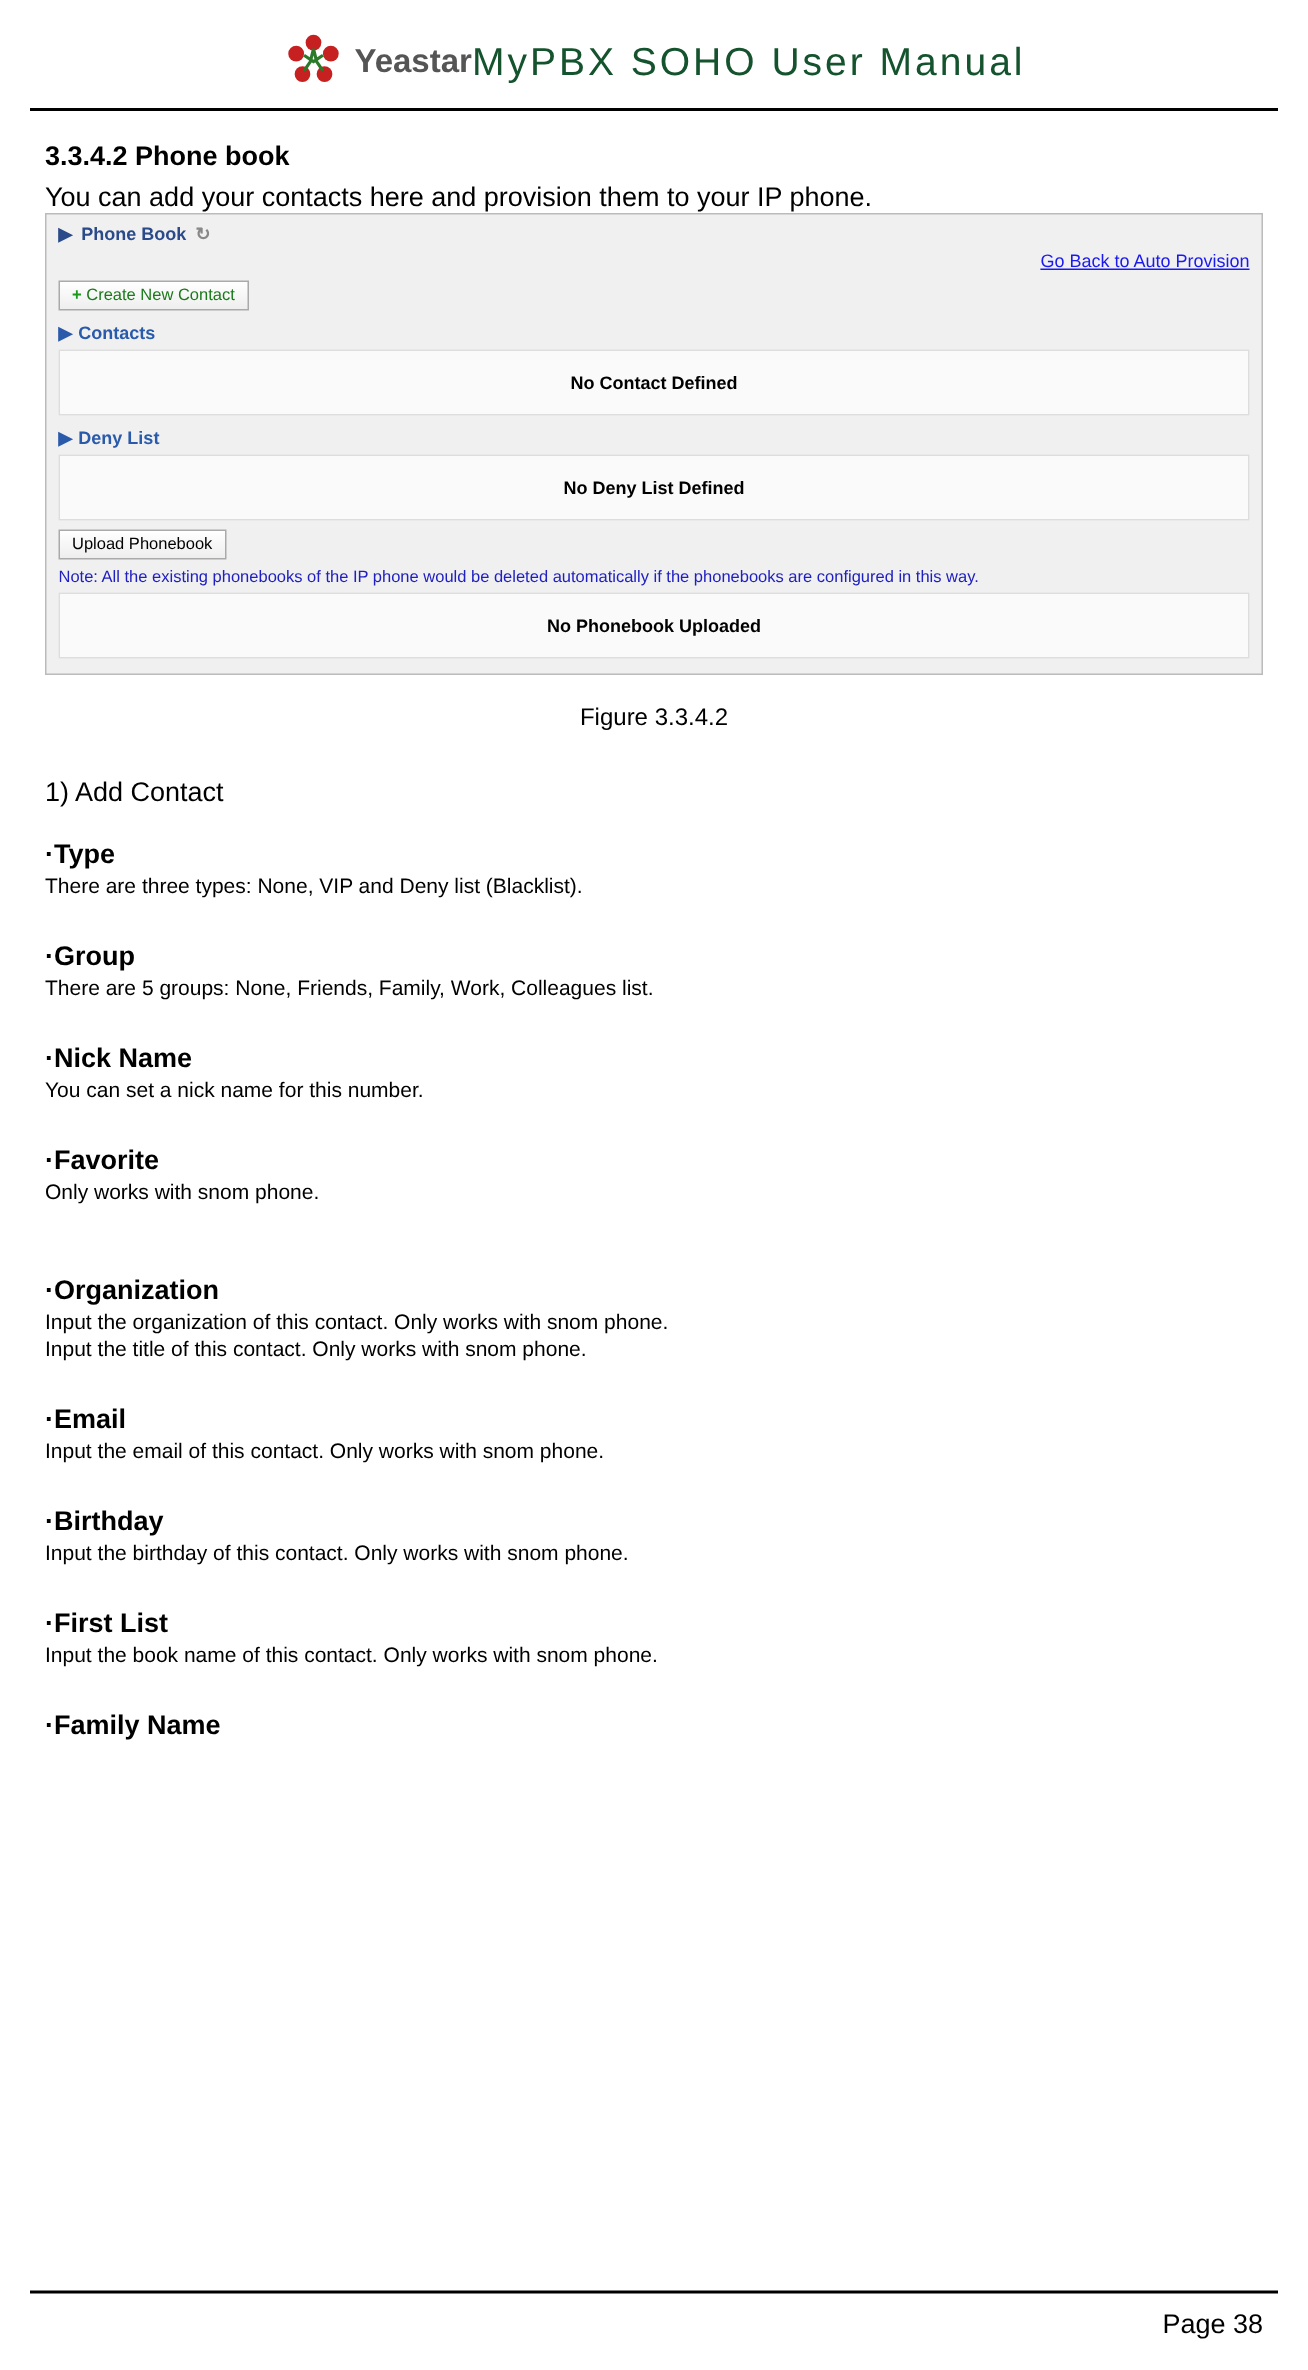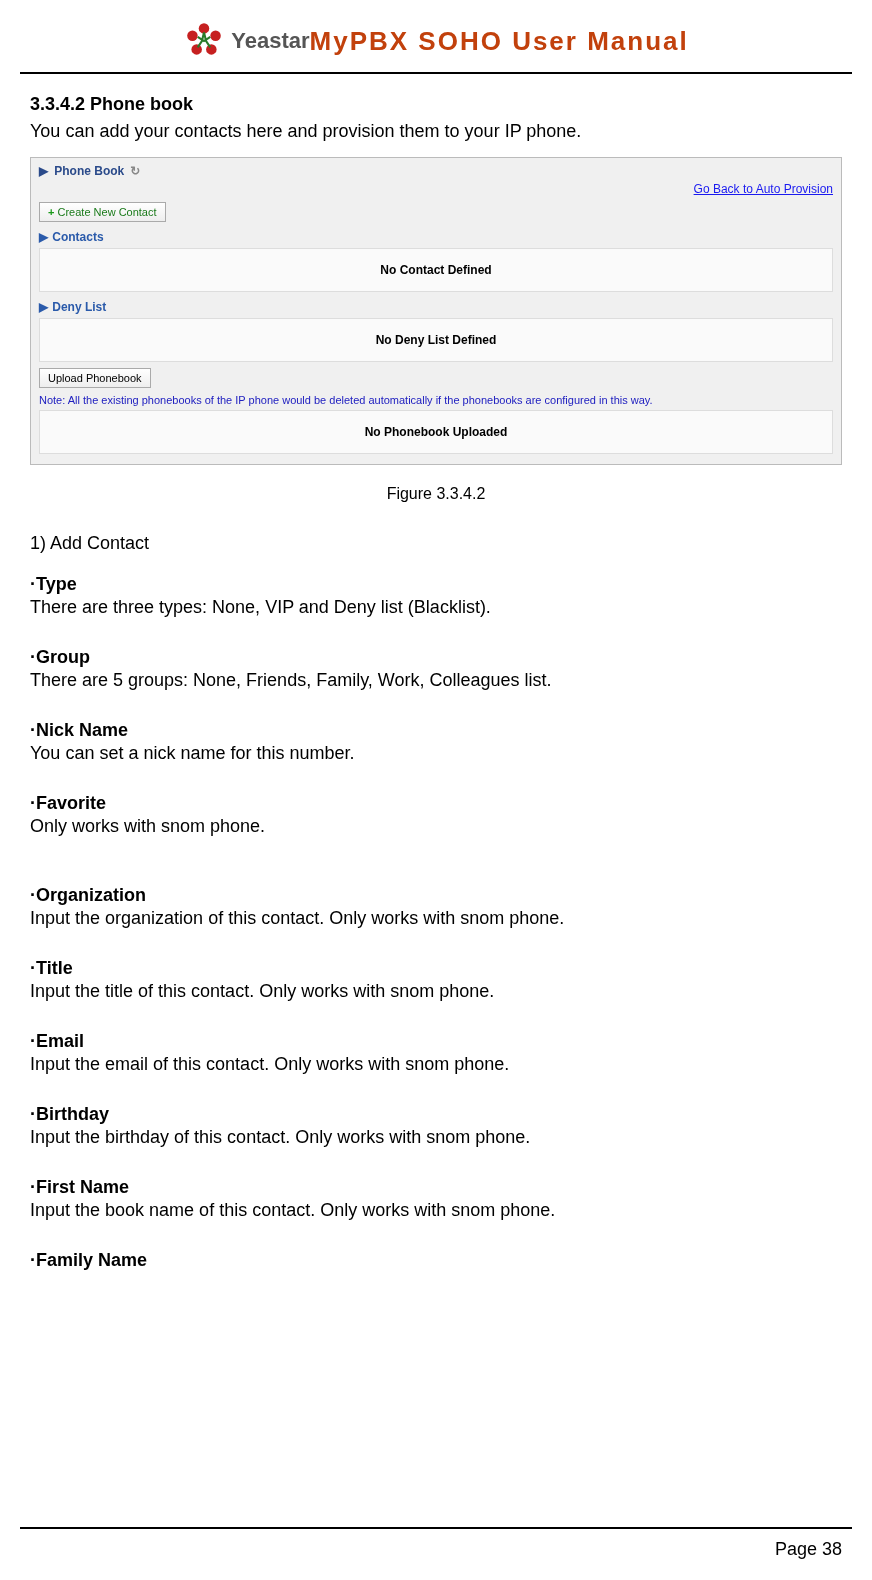--- a/index.html
+++ b/index.html
@@ -15,24 +15,24 @@
       display: flex;
       justify-content: center;
       align-items: center;
       padding: 20px 30px 10px 30px;
       border-bottom: 2px solid #000;
       margin: 0 20px;
     }
     .logo-wrap { display: flex; align-items: center; gap: 6px; }
     .logo-svg { width: 42px; height: 42px; }
     .logo-text { font-size: 22px; font-weight: bold; color: #555; }
-    .doc-title { font-size: 26px; color: #c2410c; letter-spacing: 2px; font-weight: bold; }
+    .doc-title { font-size: 26px; color: #14532d; letter-spacing: 2px; }
     .content { padding: 12px 30px; }
     .section-heading { font-size: 18px; font-weight: bold; margin-top: 8px; }
-    .intro-text { font-size: 18px; margin-top: 6px; margin-bottom: 15px; }
+    .intro-text { font-size: 18px; margin-top: 6px; margin-bottom: 0; }
     .screenshot {
       border: 1px solid #bbb;
       background: #f0f0f0;
       padding: 6px 8px 10px 8px;
       font-size: 11px;
       margin-bottom: 20px;
     }
     .shot-top {
       display: flex;
       align-items: center;
@@ -73,21 +73,21 @@
       padding: 14px 0;
       margin-top: 4px;
       font-weight: bold;
       font-size: 12px;
     }
     .note-text { color: #2020c0; font-size: 11px; margin-top: 6px; }
     .figure-caption { text-align: center; font-size: 16px; margin-bottom: 30px; }
     .list-num { font-size: 18px; margin-bottom: 20px; }
     .field-label { font-size: 18px; font-weight: bold; margin-top: 29px; }
     .field-label.first { margin-top: 4px; }
-    .field-desc { font-size: 18px; margin-top: 2px; }
+    .field-desc { font-size: 14px; margin-top: 2px; }
     .gap-large { margin-top: 48px; }
     .footer {
       position: absolute;
       bottom: 20px;
       left: 20px;
       right: 20px;
       border-top: 2px solid #000;
       display: flex;
       justify-content: flex-end;
       padding: 10px 10px 0 0;
@@ -152,30 +152,29 @@
 
   <div class="field-label">·Nick Name</div>
   <div class="field-desc">You can set a nick name for this number.</div>
 
   <div class="field-label">·Favorite</div>
   <div class="field-desc">Only works with snom phone.</div>
 
   <div class="field-label gap-large">·Organization</div>
   <div class="field-desc">Input the organization of this contact. Only works with snom phone.</div>
 
-  <div class="field-label">·Title</div>
   <div class="field-desc">Input the title of this contact. Only works with snom phone.</div>
 
   <div class="field-label">·Email</div>
   <div class="field-desc">Input the email of this contact. Only works with snom phone.</div>
 
   <div class="field-label">·Birthday</div>
   <div class="field-desc">Input the birthday of this contact. Only works with snom phone.</div>
 
-  <div class="field-label">·First Name</div>
+  <div class="field-label">·First List</div>
   <div class="field-desc">Input the book name of this contact. Only works with snom phone.</div>
 
   <div class="field-label">·Family Name</div>
 </div>
 
 <div class="footer">
   <span>Page 38</span>
 </div>
 
 </body></html>

